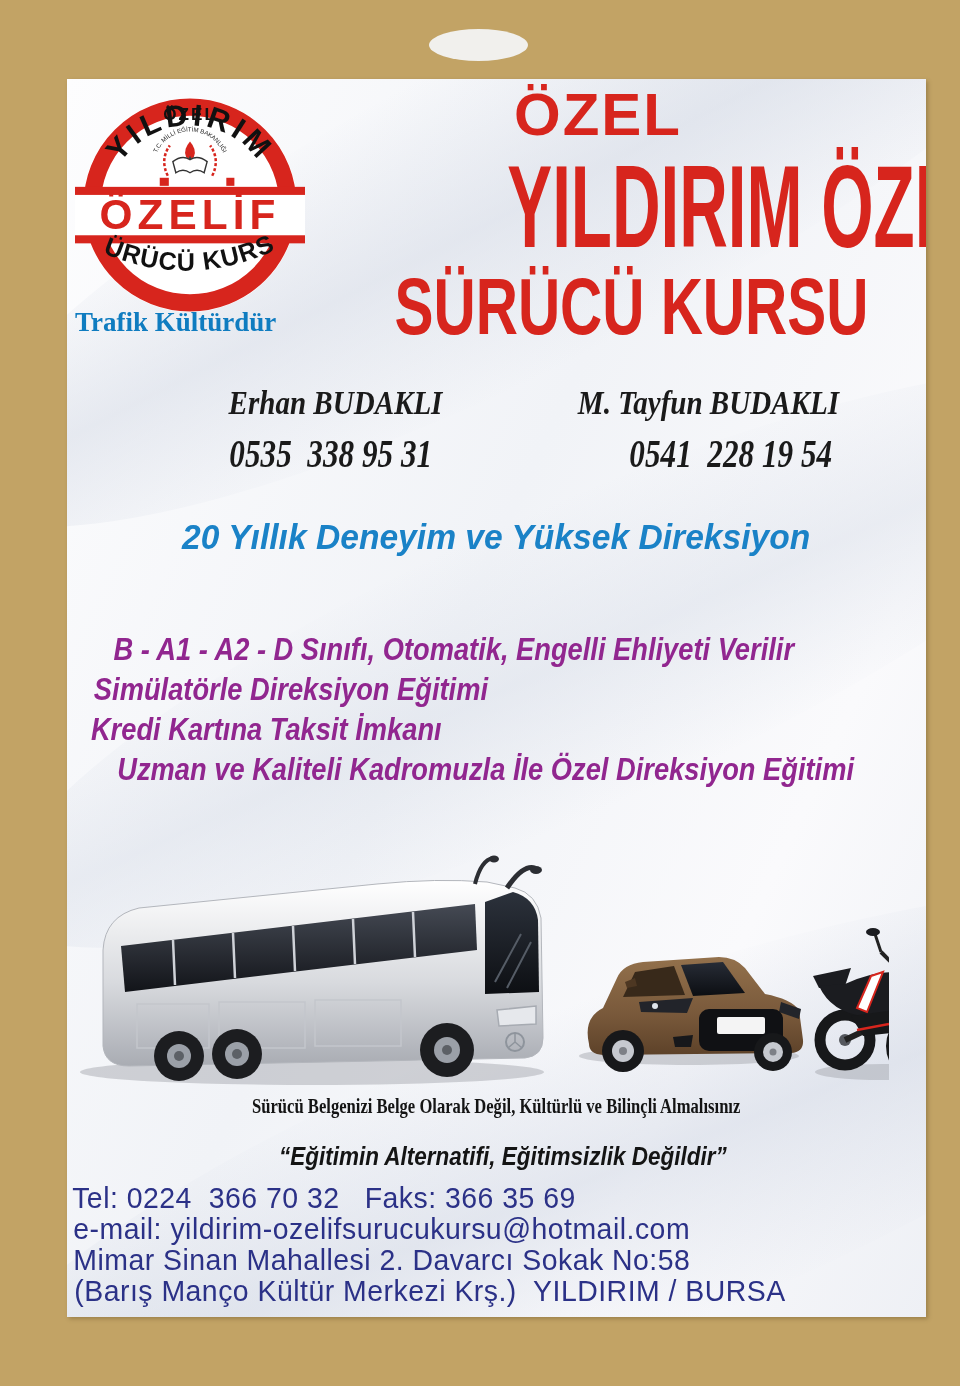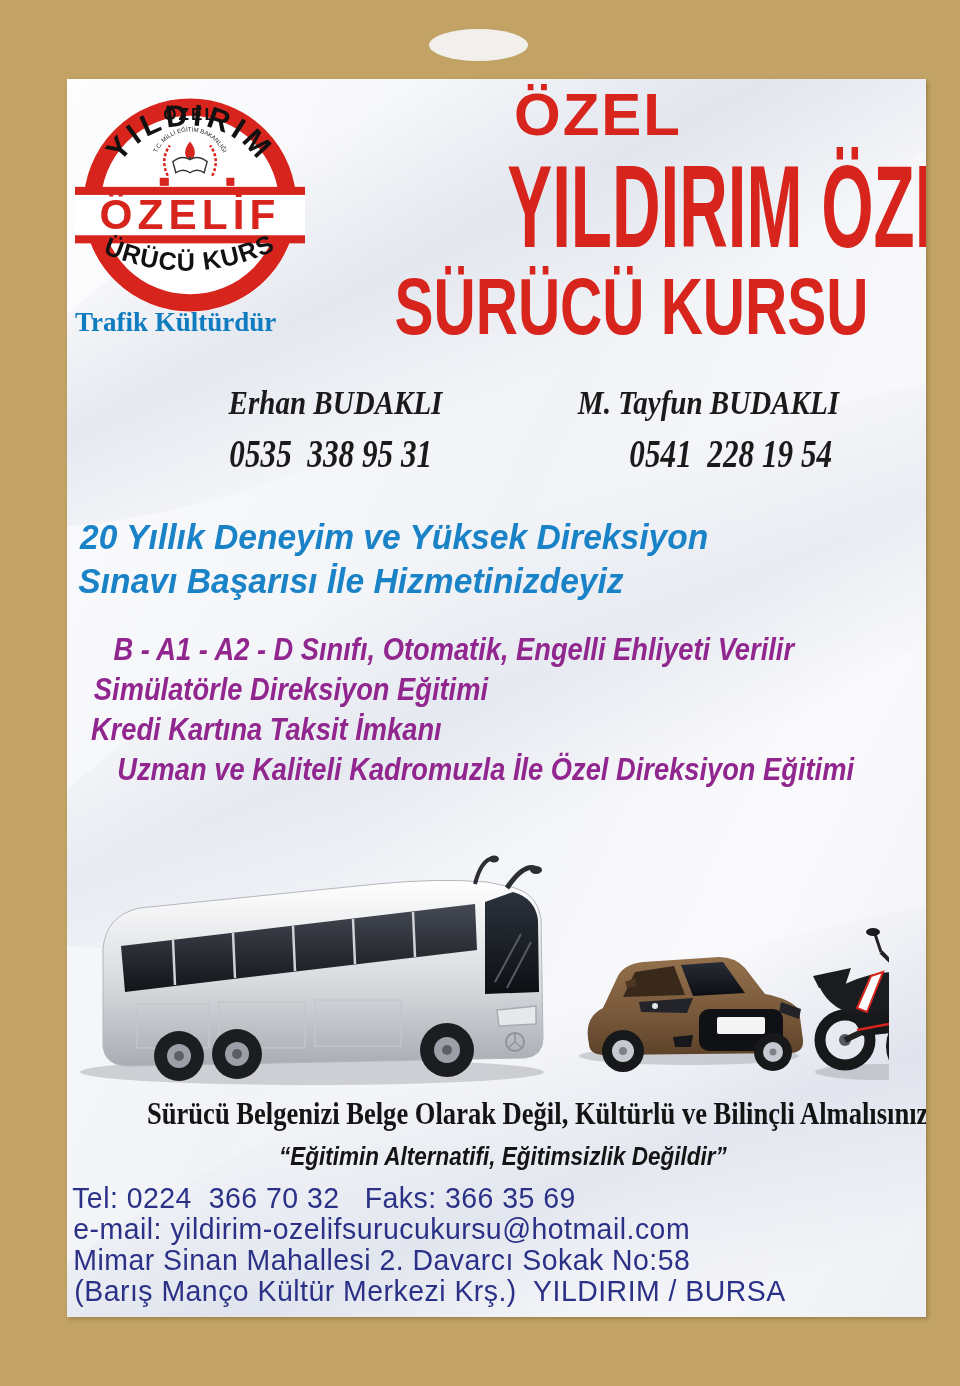--- a/index.html
+++ b/index.html
@@ -41,32 +41,32 @@
     line-height:1;transform:scaleX(.73);transform-origin:center;margin-top:2px;}
 
   .names-row{position:absolute;top:306px;left:0;width:100%;}
   .person{position:absolute;text-align:right;color:#1a1a1a;font-family:"Liberation Serif",serif;font-style:italic;font-weight:700;}
   .person.p1{left:50px;width:340px;}
   .person.p2{left:420px;width:370px;}
   .person .pname{display:inline-block;white-space:nowrap;font-size:33px;transform:scaleX(.88);}
   .person .pphone{display:block;margin-top:9px;}
   .person .pphone span{display:inline-block;white-space:pre;font-size:39px;transform:scaleX(.8);}
 
-  .experience{position:absolute;top:436px;left:0;width:100%;
+  .experience{position:absolute;top:436px;left:0;width:100%;text-align:center;
     color:#1a82c7;font-weight:700;font-style:italic;font-size:35px;line-height:44px;}
   .experience .xline{display:inline-block;white-space:nowrap;transform:scaleX(.96);}
 
   .services{position:absolute;top:551px;left:0;width:100%;text-align:left;
     color:#91268f;font-weight:700;font-style:italic;font-size:31px;line-height:40px;}
   .services .sline{display:inline-block;white-space:nowrap;transform:scaleX(.88);}
 
   .vehicles-svg{position:absolute;left:2px;top:745px;}
 
   .slogan{position:absolute;top:1016px;left:0;width:100%;text-align:center;
-    font-family:"Liberation Serif",serif;font-weight:700;font-size:32px;color:#141414;}
+    font-family:"Liberation Serif",serif;font-weight:700;font-size:20px;color:#141414;}
   .slogan span{display:inline-block;white-space:nowrap;transform:scaleX(.83);}
 
   .quote{position:absolute;top:1063px;left:6px;width:100%;text-align:center;
     font-weight:700;font-style:italic;font-size:25px;color:#141414;}
   .quote span{display:inline-block;white-space:nowrap;transform:scaleX(.9);}
 
   .footer{position:absolute;top:1104px;left:0;width:100%;text-align:left;
     color:#2b3187;font-size:29px;line-height:31px;letter-spacing:.5px;}
   .footer .fline{display:inline-block;white-space:pre;transform:scaleX(.98);}
 </style>
@@ -132,21 +132,20 @@
         <span class="pphone"><span>0535  338 95 31</span></span>
       </div>
       <div class="person p2">
         <span class="pname">M. Tayfun BUDAKLI</span>
         <span class="pphone"><span>0541  228 19 54</span></span>
       </div>
     </div>
 
     <div class="experience">
       <div><span class="xline">20 Yıllık Deneyim ve Yüksek Direksiyon</span></div>
-      <div><span class="xline">Sınavı Başarısı İle Hizmetinizdeyiz</span></div>
     </div>
 
     <div class="services">
       <div><span class="sline">B - A1 - A2 - D Sınıfı, Otomatik, Engelli Ehliyeti Verilir</span></div>
       <div><span class="sline">Simülatörle Direksiyon Eğitimi</span></div>
       <div><span class="sline">Kredi Kartına Taksit İmkanı</span></div>
       <div><span class="sline">Uzman ve Kaliteli Kadromuzla İle Özel Direksiyon Eğitimi</span></div>
     </div>
 
     <svg class="vehicles-svg" width="820" height="275" viewBox="0 0 820 275">

